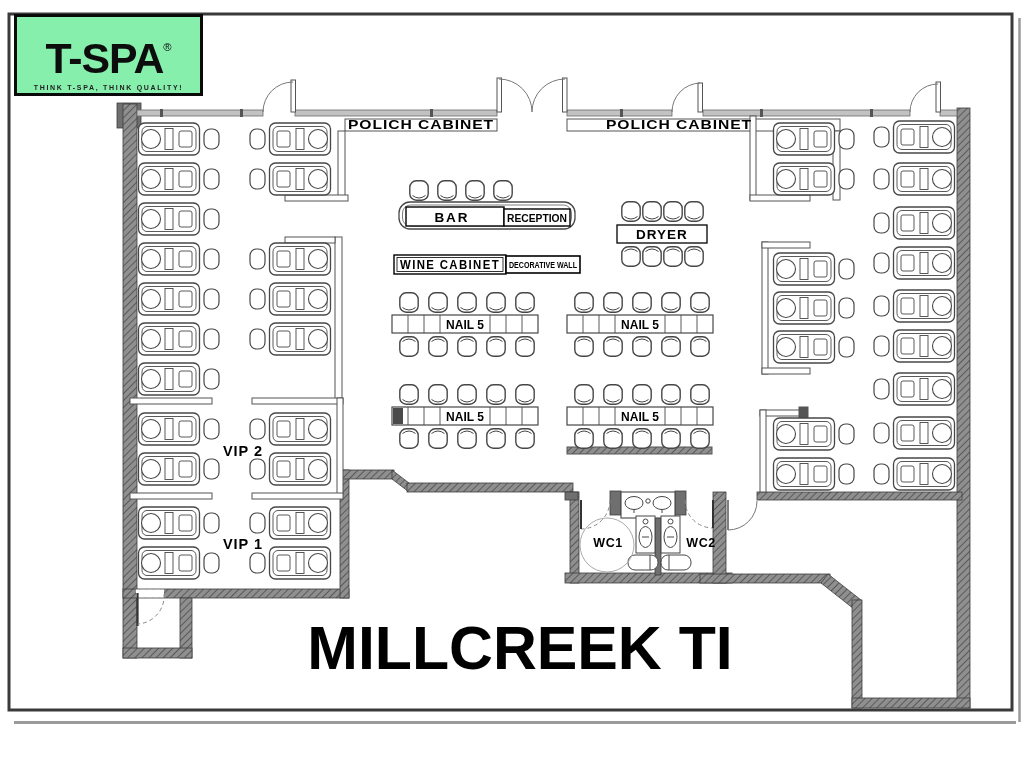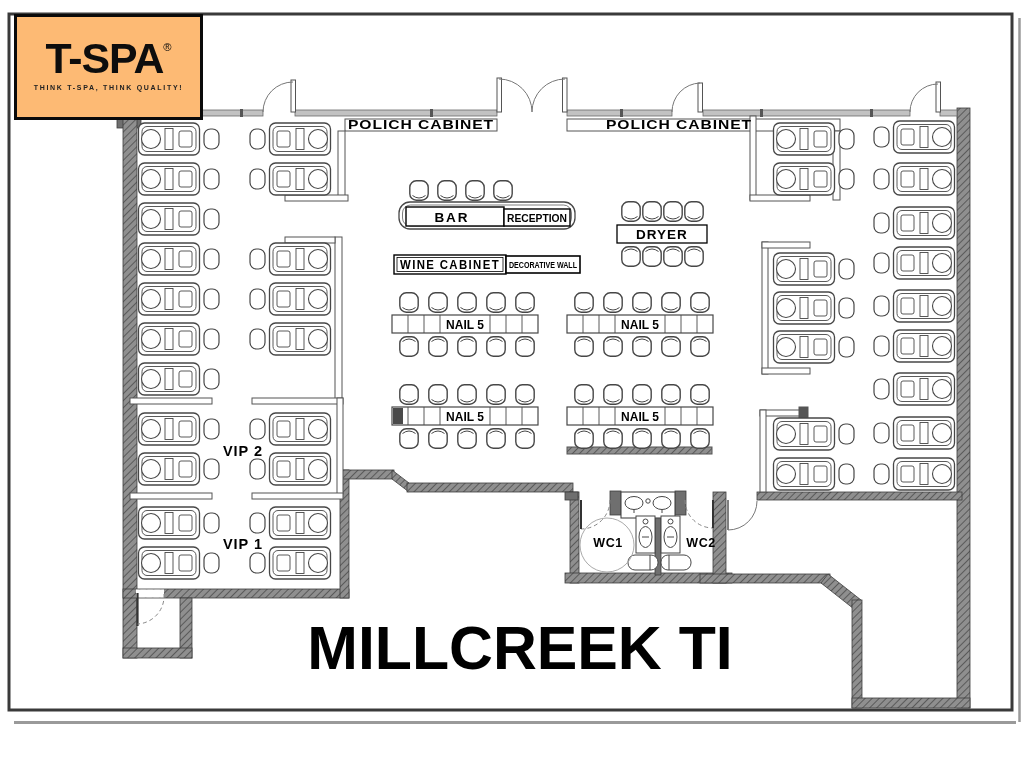--- a/index.html
+++ b/index.html
@@ -1,19 +1,19 @@
 <!DOCTYPE html>
 <html><head>
 <meta charset="utf-8">
 <style>
   html,body{margin:0;padding:0;background:#fff;}
   .page{position:relative;width:1024px;height:768px;background:#fff;overflow:hidden;
         font-family:"Liberation Sans",sans-serif;}
   .page svg{position:absolute;left:0;top:0;}
-  .logo-box{position:absolute;left:14px;top:14px;width:189px;height:106px;background:#fdba74;
+  .logo-box{position:absolute;left:14px;top:14px;width:189px;height:82px;background:#86efac;
             border:3px solid #0a0a0a;box-sizing:border-box;text-align:center;z-index:5;}
   .logo-brand{margin-top:8px;font-size:42px;line-height:44px;font-weight:700;letter-spacing:-1px;
               color:#0d0d0d;transform:scaleX(1.02);white-space:nowrap;}
   .logo-reg{font-size:11px;vertical-align:22px;letter-spacing:0;font-weight:400;}
   .logo-tagline{margin-top:3px;font-size:7px;font-weight:700;letter-spacing:1.7px;color:#222;
                 white-space:nowrap;}
   .plan-title{position:absolute;left:240px;top:612px;width:560px;text-align:center;
               font-size:62px;font-weight:700;letter-spacing:0px;color:#000;z-index:4;
               transform:scaleX(0.98);white-space:nowrap;}
   text{font-family:"Liberation Sans",sans-serif;font-weight:bold;fill:#000;}

